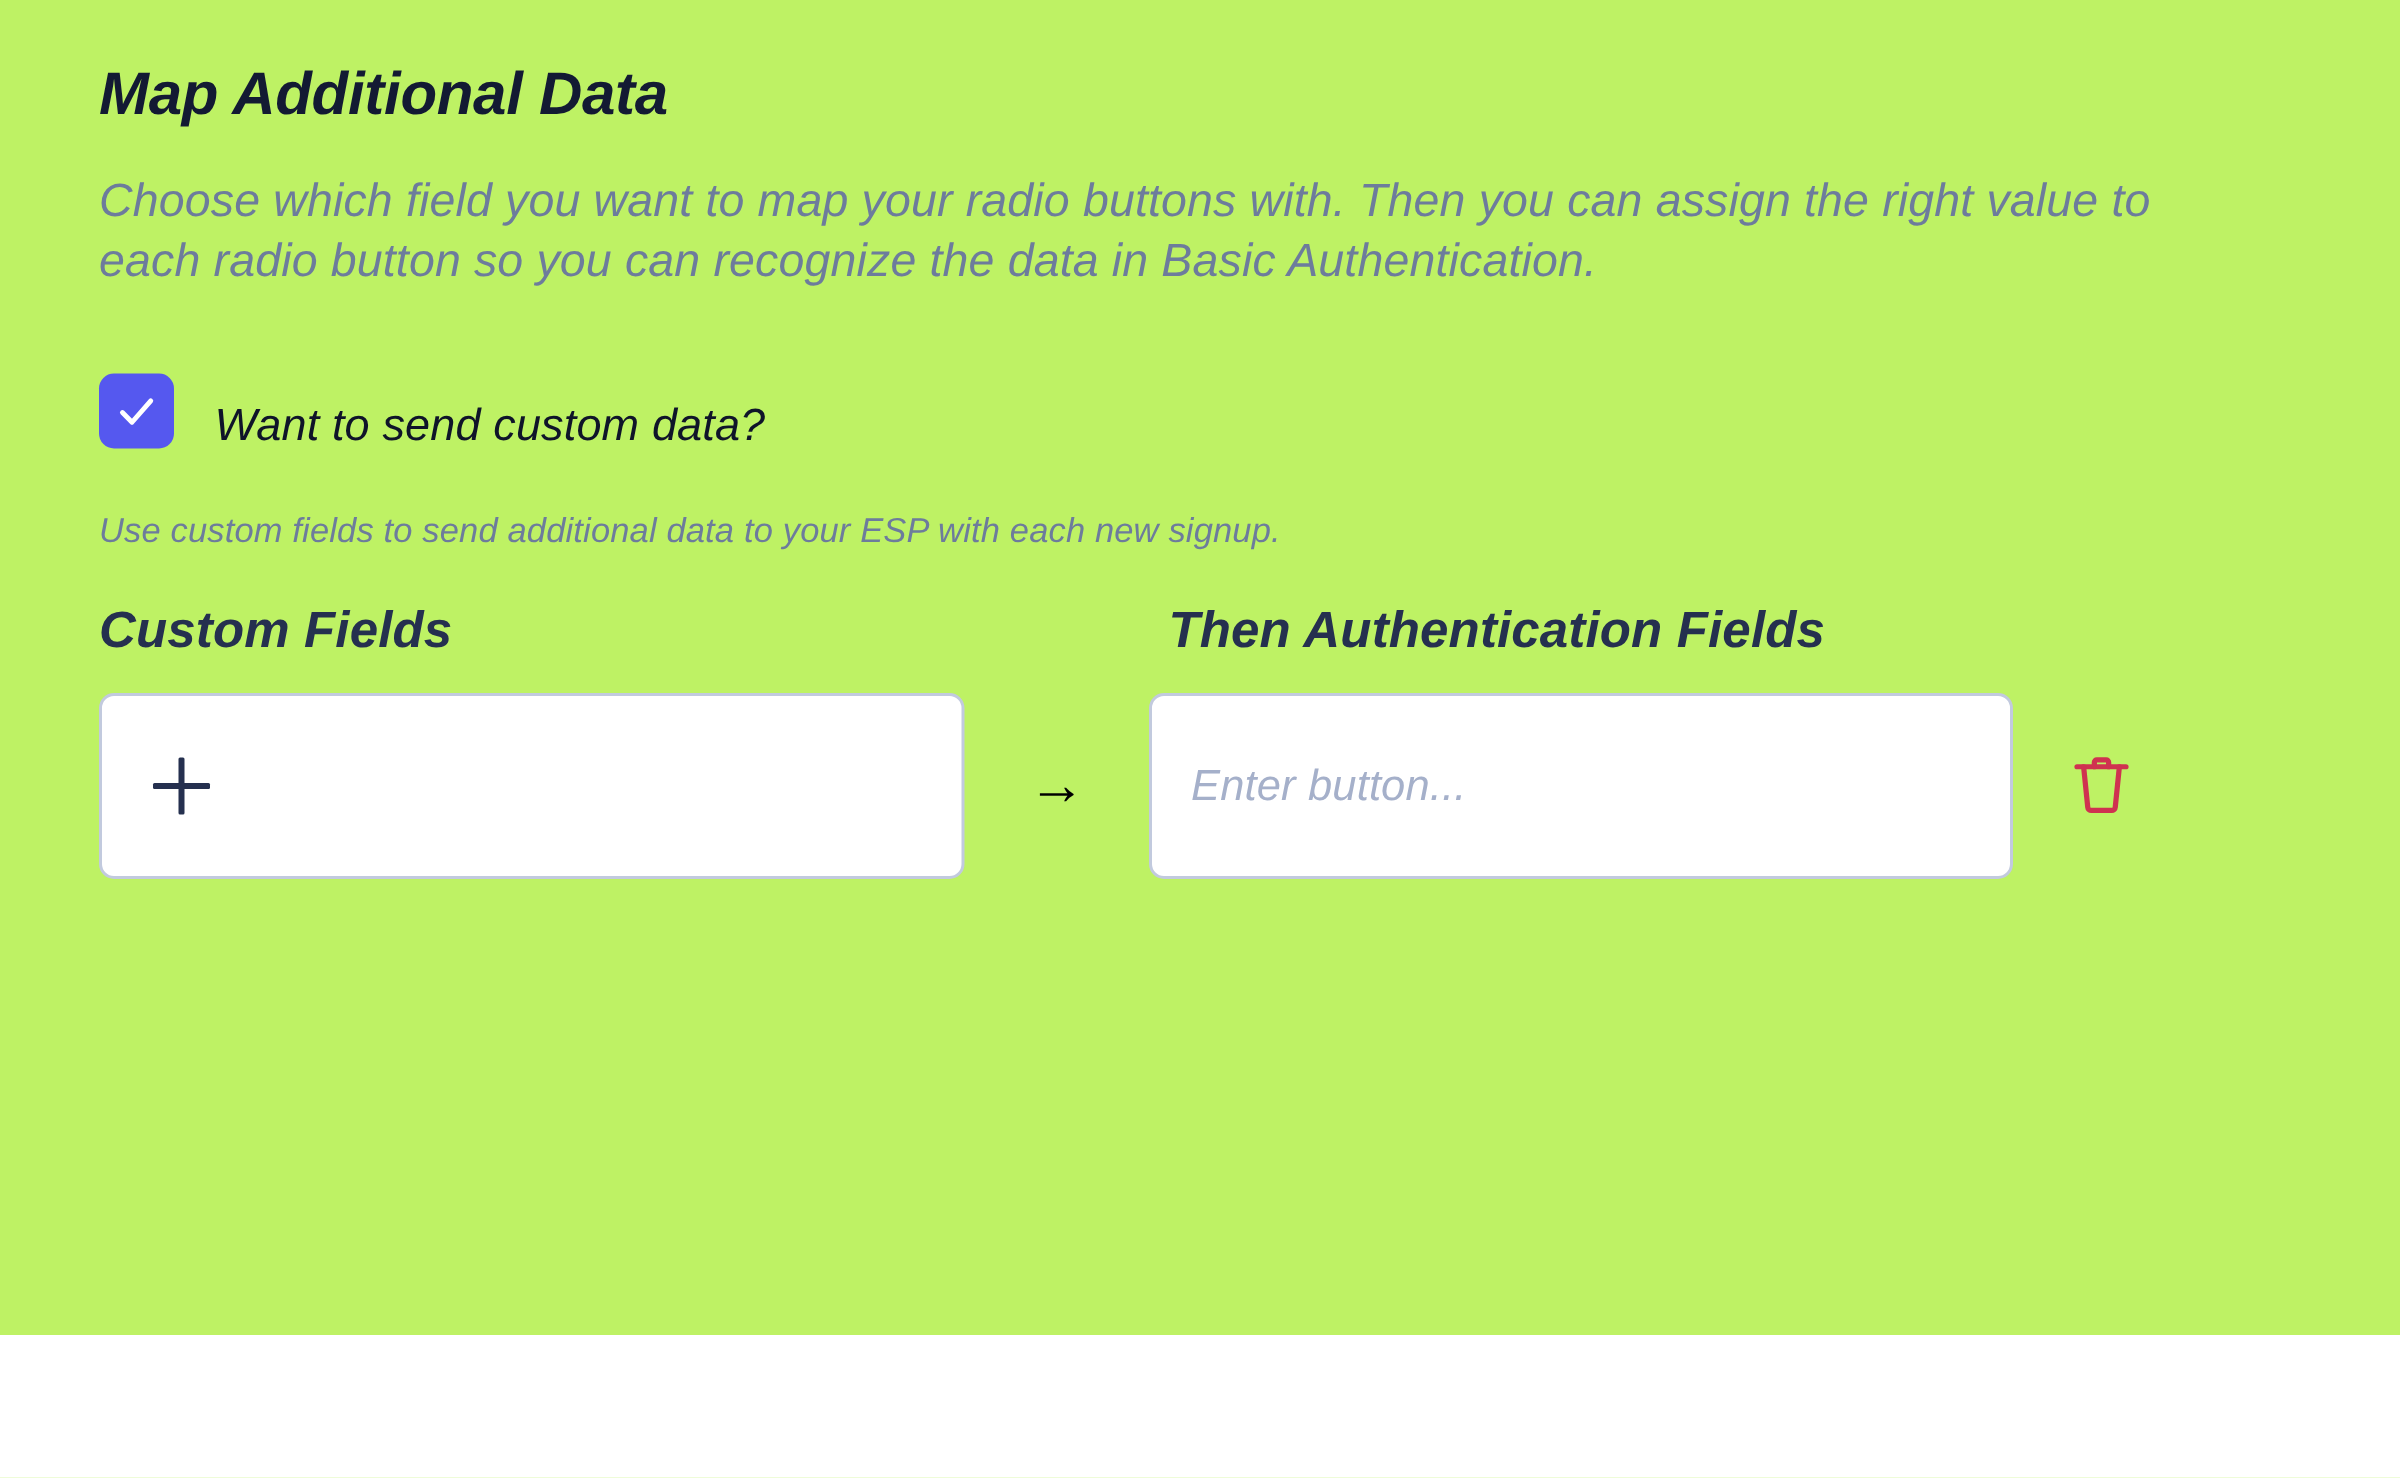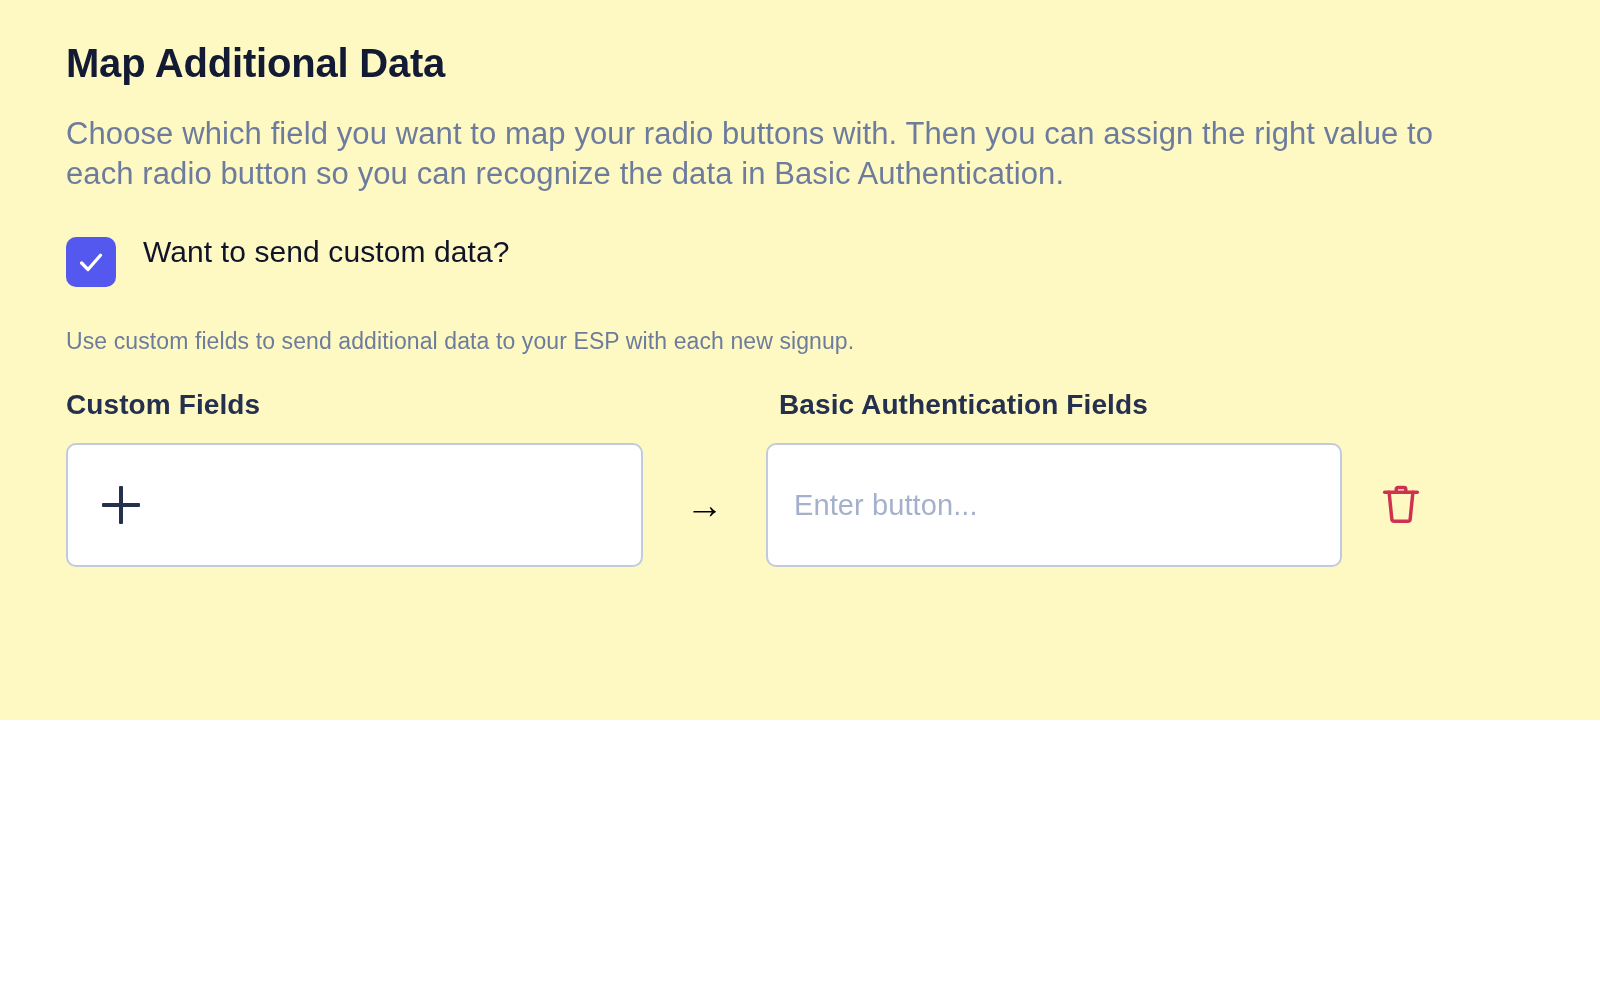--- a/index.html
+++ b/index.html
@@ -8,23 +8,24 @@
     width: 1600px;
     height: 985px;
     background: #ffffff;
     font-family: "Liberation Sans", sans-serif;
     -webkit-font-smoothing: antialiased;
   }
 
   .panel {
     position: relative;
     width: 1600px;
-    height: 720px;
-    background: #fef9c3;
+    height: 890px;
+    background: #bef264;
     padding: 38px 60px 0 66px;
+    font-style: italic;
   }
 
   
   .page-title {
     font-size: 40px;
     font-weight: 700;
     line-height: 1.25;
     color: #131a33;
     letter-spacing: -0.2px;
     margin-bottom: 26px;
@@ -36,22 +37,22 @@
     line-height: 1.28;
     color: #6d7c9c;
     font-weight: 400;
     max-width: 1370px;
     letter-spacing: 0.1px;
   }
 
   
   .checkbox-row {
     display: flex;
-    align-items: flex-start;
-    margin-top: 44px;
+    align-items: flex-end;
+    margin-top: 56px;
     margin-bottom: 40px;
   }
 
   .checkbox-box {
     width: 50px;
     height: 50px;
     border-radius: 10px;
     background: #5558ef;
     display: flex;
     align-items: center;
@@ -84,21 +85,21 @@
     width: 1470px;
   }
 
   .map-head {
     display: flex;
     align-items: flex-end;
     margin-bottom: 22px;
   }
 
   .col-head {
-    font-size: 28px;
+    font-size: 34px;
     font-weight: 700;
     color: #25304f;
     letter-spacing: 0.1px;
   }
 
   .col-left   { width: 590px; flex: 0 0 590px; }
   .col-gap    { width: 123px; flex: 0 0 123px; }
   .col-right  { width: 576px; flex: 0 0 576px; }
   .col-action { width: 118px; flex: 0 0 118px; }
 
@@ -242,21 +243,21 @@
   <p class="helper-text">Use custom fields to send additional data to your ESP with each new signup.</p>
 
   <div class="map-grid">
 
     <div class="map-head">
       <div class="col-left">
         <span class="col-head">Custom Fields</span>
       </div>
       <div class="col-gap"></div>
       <div class="col-right">
-        <span class="col-head">Basic Authentication Fields</span>
+        <span class="col-head">Then Authentication Fields</span>
       </div>
       <div class="col-action"></div>
     </div>
 
     <div class="map-row">
 
       <div class="field-box left">
         <span class="plus-glyph"></span>
       </div>
 

